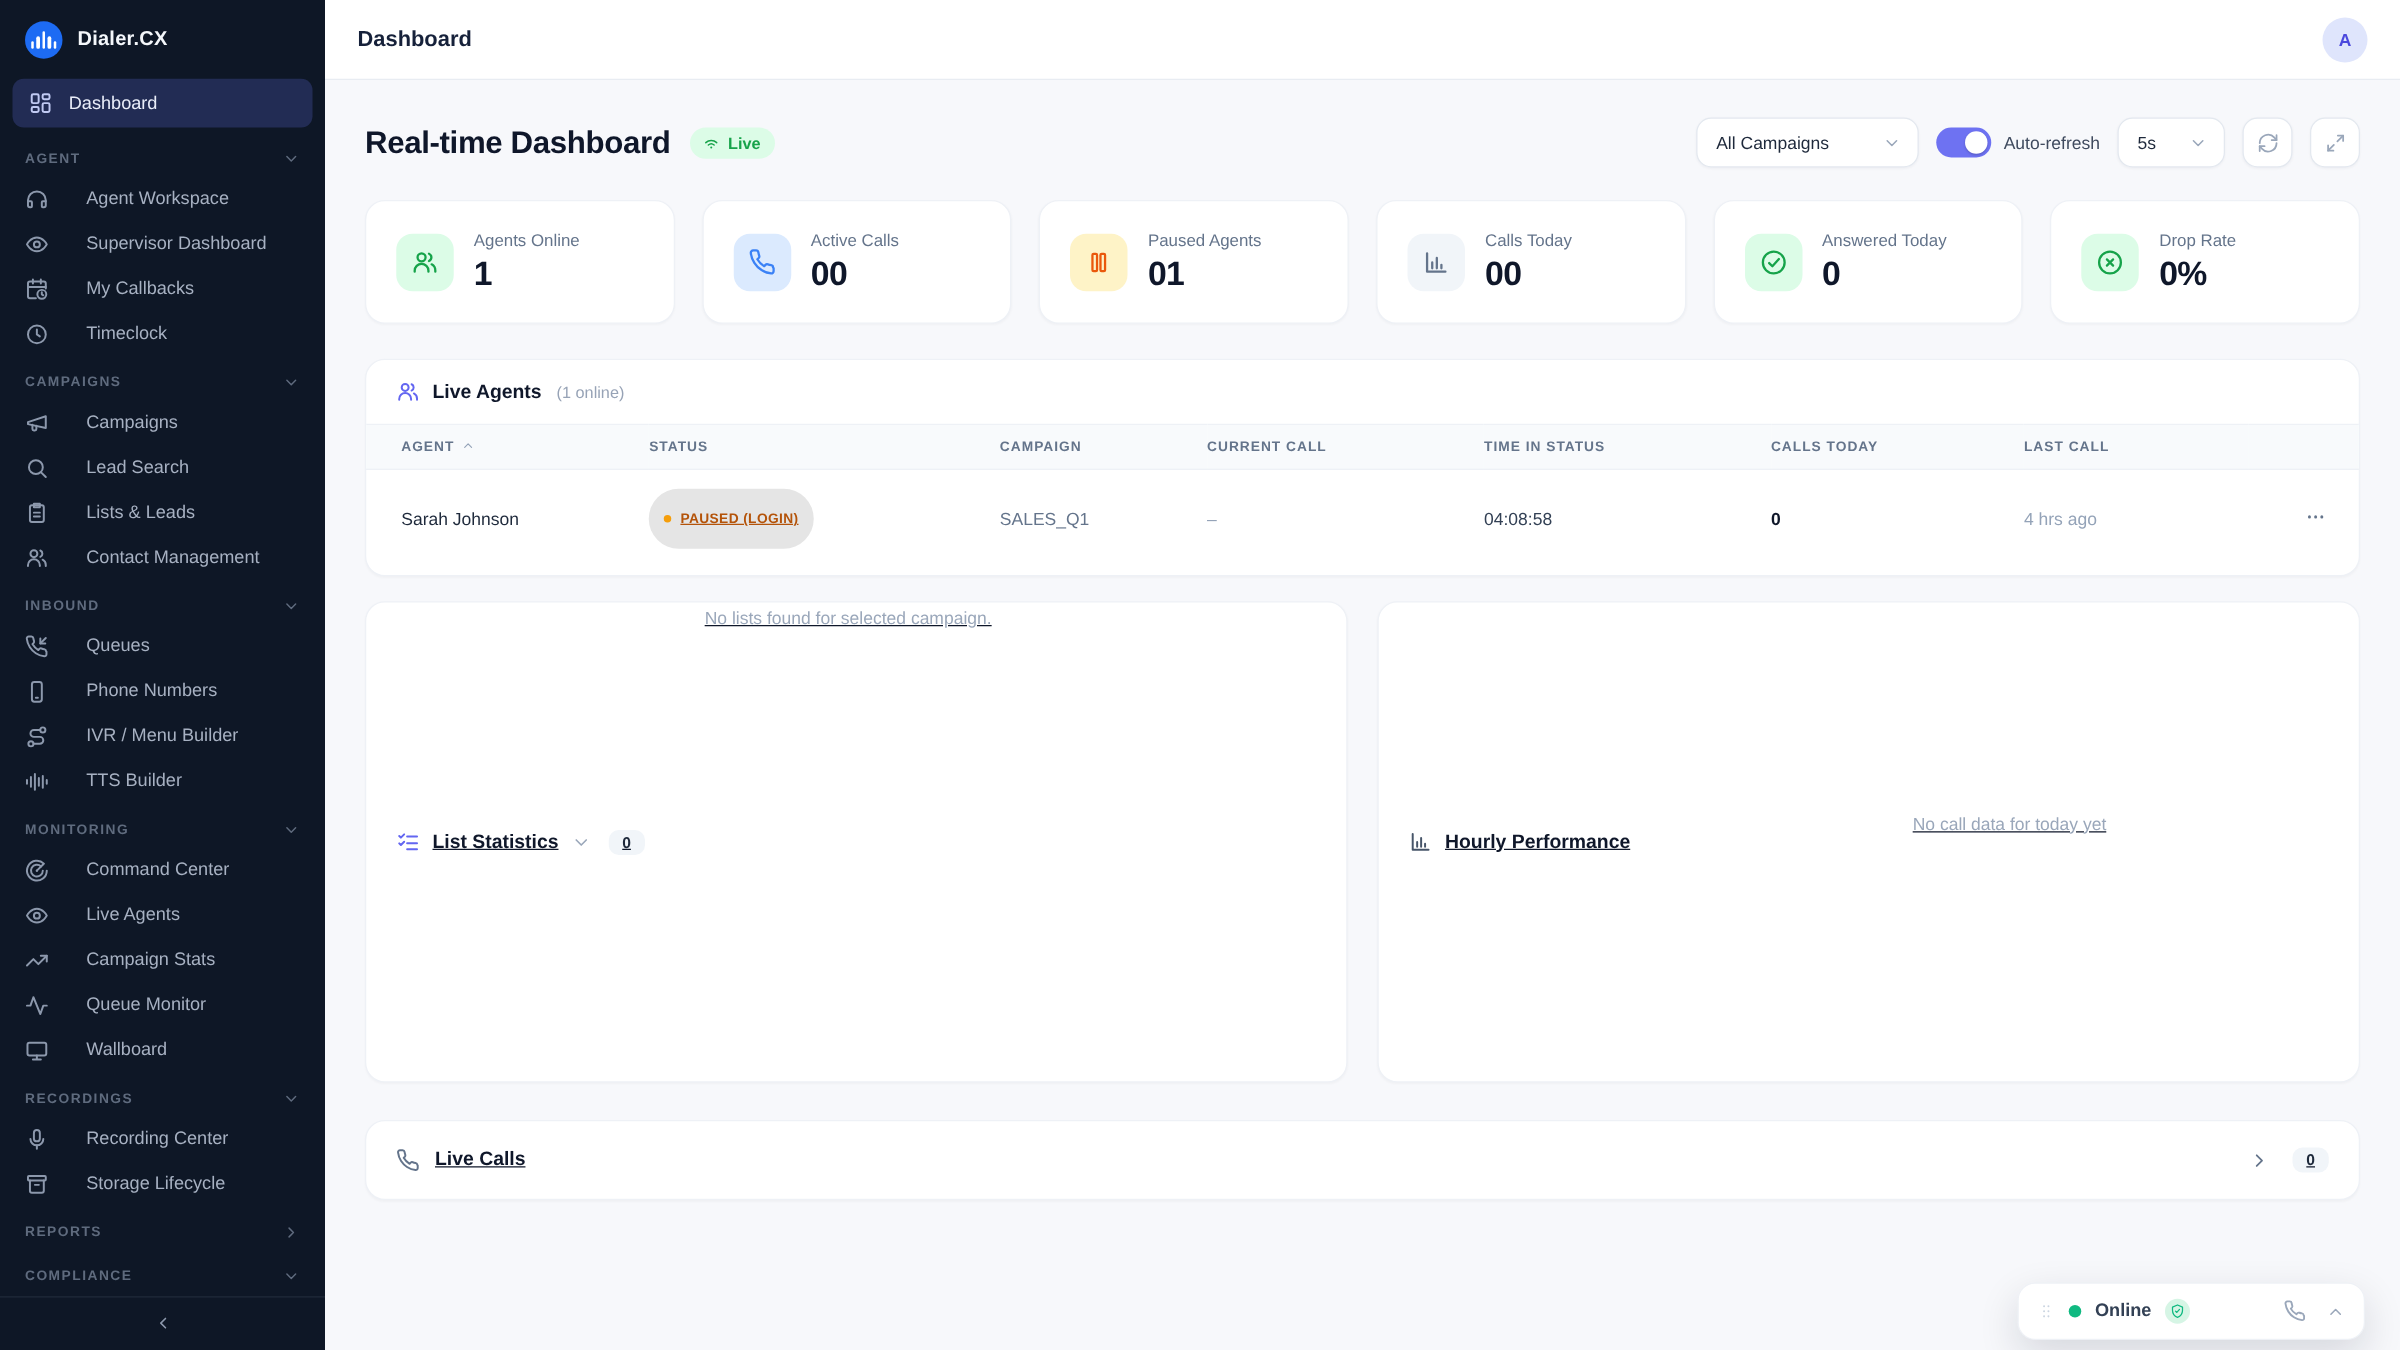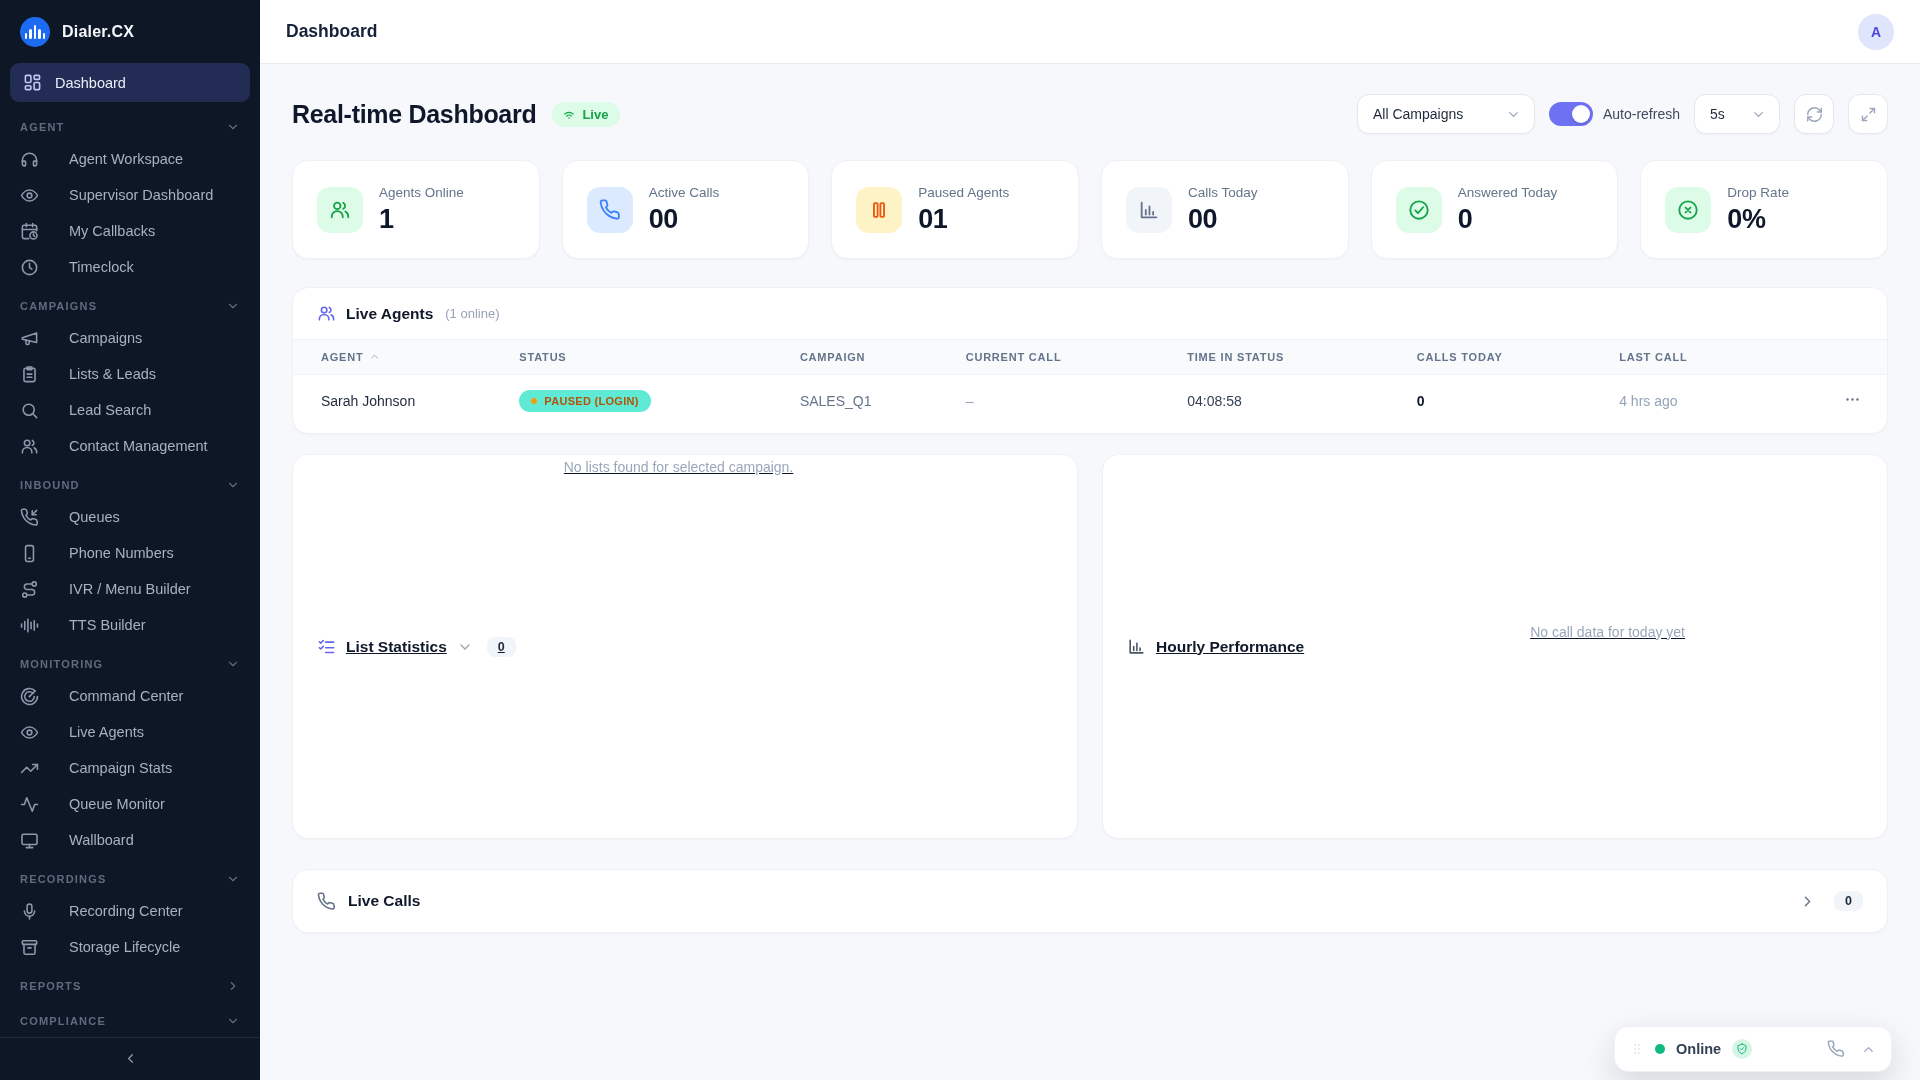--- a/index.html
+++ b/index.html
@@ -70,34 +70,34 @@
   .ic-slate { color:#475569; }
   .panel-title { font-size:15.5px; font-weight:700; color:#0f172a; }
   .panel-sub { font-size:13px; color:#97a3b6; margin-left:2px; }
   .agents-panel { margin-bottom:20px; padding-bottom:6px; }
   table { width:100%; border-collapse:collapse; }
   thead th { background:#f8fafc; border-top:1px solid #eef1f6; border-bottom:1px solid #eef1f6; font-size:11px; font-weight:700; color:#64748b; letter-spacing:.8px; text-transform:uppercase; text-align:left; padding:11px 0; }
   thead th:first-child { padding-left:28px; }
   td { padding:15px 0; font-size:14px; color:#1e293b; }
   td:first-child { padding-left:28px; font-weight:500; }
   .sort-caret { display:inline-flex; width:11px; height:11px; color:#94a3b8; vertical-align:-1px; margin-left:5px; }
-  .status-pill { display:inline-flex; gap:7px; align-items:center; background:#5eead4; color:#b45309; border-radius:999px; padding:5px 12px; font-size:11px; font-weight:700; letter-spacing:.3px; }
+  .status-pill { display:inline-flex; gap:7px; align-items:center; background:#e5e5e5; color:#b45309; border-radius:999px; padding:18px 12px; font-size:11px; font-weight:700; letter-spacing:.3px;text-decoration:underline; }
   .status-pill .dot { width:6px; height:6px; border-radius:50%; background:#f59e0b; }
   .cell-muted { color:#64748b; } .cell-faint { color:#94a3b8; }
   .cell-time { color:#334155; } .cell-bold { font-weight:700; color:#0f172a; }
   .row-actions { text-align:right; padding-right:26px; }
   .row-actions span { width:17px; height:17px; display:inline-flex; color:#64748b; cursor:pointer; }
   .panels-row { display:flex; gap:24px; margin-bottom:30px; height:385px; }
   .half-panel { flex:1; display:flex; flex-direction:row;text-decoration:underline; }
   .head-right { margin-left:auto; display:flex; align-items:center; gap:14px; }
   .mini-chev { width:16px; height:16px; display:flex; color:#9aa7ba; cursor:pointer; }
   .count-badge { background:#f1f5f9; border-radius:8px; padding:3px 11px; font-size:12.5px; font-weight:700; color:#1e293b; }
   .empty-left { padding:4px 24px; font-size:14px; color:#9aa7ba; }
   .empty-center { flex:1; display:flex; align-items:center; justify-content:center; font-size:14px; color:#9aa7ba; padding-bottom:30px; }
-  .livecalls { height:64px; display:flex; align-items:center; padding:0 24px; gap:12px; }
+  .livecalls { height:64px; display:flex; align-items:center; padding:0 24px; gap:12px;text-decoration:underline; }
   .lc-right { margin-left:auto; display:flex; align-items:center; gap:18px; }
   .lc-chev { width:17px; height:17px; display:flex; color:#64748b; cursor:pointer; }
   
   .float-widget { position:fixed; right:28px; bottom:8px; width:278px; height:46px; background:#fff; border-radius:14px; border:1px solid #eef1f6; box-shadow:0 12px 32px rgba(15,23,42,.14); display:flex; align-items:center; padding:0 15px; gap:11px; }
   .grip { width:14px; height:16px; display:flex; color:#cbd5e1; cursor:grab; }
   .status-dot { width:10px; height:10px; border-radius:50%; background:#10b981; }
   .online-label { font-size:14.5px; font-weight:600; color:#334155; }
   .shield-chip { width:20px; height:20px; border-radius:50%; background:#d6f5e5; color:#10b981; display:flex; align-items:center; justify-content:center; }
   .shield-chip span { width:12px; height:12px; display:flex; }
   .fw-right { margin-left:auto; display:flex; align-items:center; gap:16px; color:#9aa7ba; }
@@ -191,37 +191,37 @@
     <div class="nav-item">
       <span class="nav-ic" data-icon="megaphone-icon">
           <svg viewBox="0 0 24 24" fill="none" stroke="currentColor" stroke-width="2" stroke-linecap="round" stroke-linejoin="round">
             <path d="M3 11l18-6v12L3 13v-2Z"></path>
             <path d="M7.5 13.7V18a1.5 1.5 0 0 0 1.5 1.5h1A1.5 1.5 0 0 0 11.5 18v-3.3"></path>
           </svg>
         </span>
       <span>Campaigns</span>
     </div>
     <div class="nav-item">
+      <span class="nav-ic" data-icon="search-icon">
+          <svg viewBox="0 0 24 24" fill="none" stroke="currentColor" stroke-width="2" stroke-linecap="round" stroke-linejoin="round">
+            <circle cx="11" cy="11" r="7"></circle>
+            <path d="M21 21l-4.5-4.5"></path>
+          </svg>
+        </span>
+      <span>Lead Search</span>
+    </div>
+    <div class="nav-item">
       <span class="nav-ic" data-icon="clipboard-list-icon">
           <svg viewBox="0 0 24 24" fill="none" stroke="currentColor" stroke-width="2" stroke-linecap="round" stroke-linejoin="round">
             <rect x="5" y="4" width="14" height="17" rx="2"></rect>
             <path d="M9 2.5h6V6H9z"></path>
             <path d="M9 11.5h6M9 15.5h6"></path>
           </svg>
         </span>
       <span>Lists &amp; Leads</span>
-    </div>
-    <div class="nav-item">
-      <span class="nav-ic" data-icon="search-icon">
-          <svg viewBox="0 0 24 24" fill="none" stroke="currentColor" stroke-width="2" stroke-linecap="round" stroke-linejoin="round">
-            <circle cx="11" cy="11" r="7"></circle>
-            <path d="M21 21l-4.5-4.5"></path>
-          </svg>
-        </span>
-      <span>Lead Search</span>
     </div>
     <div class="nav-item">
       <span class="nav-ic" data-icon="users-icon">
           <svg viewBox="0 0 24 24" fill="none" stroke="currentColor" stroke-width="2" stroke-linecap="round" stroke-linejoin="round">
             <circle cx="9" cy="7.5" r="3.5"></circle>
             <path d="M3 20v-.8a6 6 0 0 1 12 0v.8"></path>
             <path d="M15.5 4.3a3.5 3.5 0 0 1 0 6.4"></path>
             <path d="M17.8 13.6A6 6 0 0 1 21 19v1"></path>
           </svg>
         </span>

